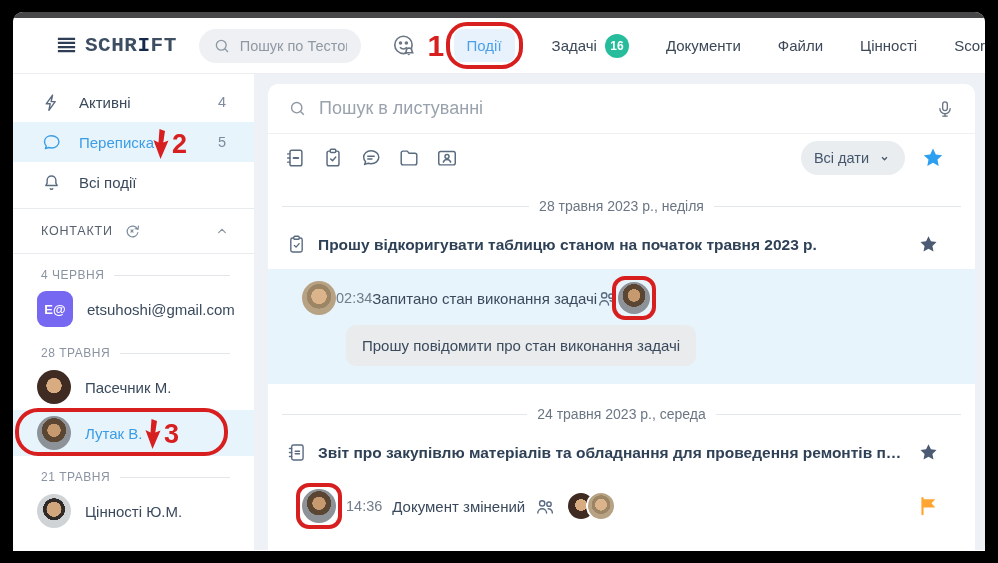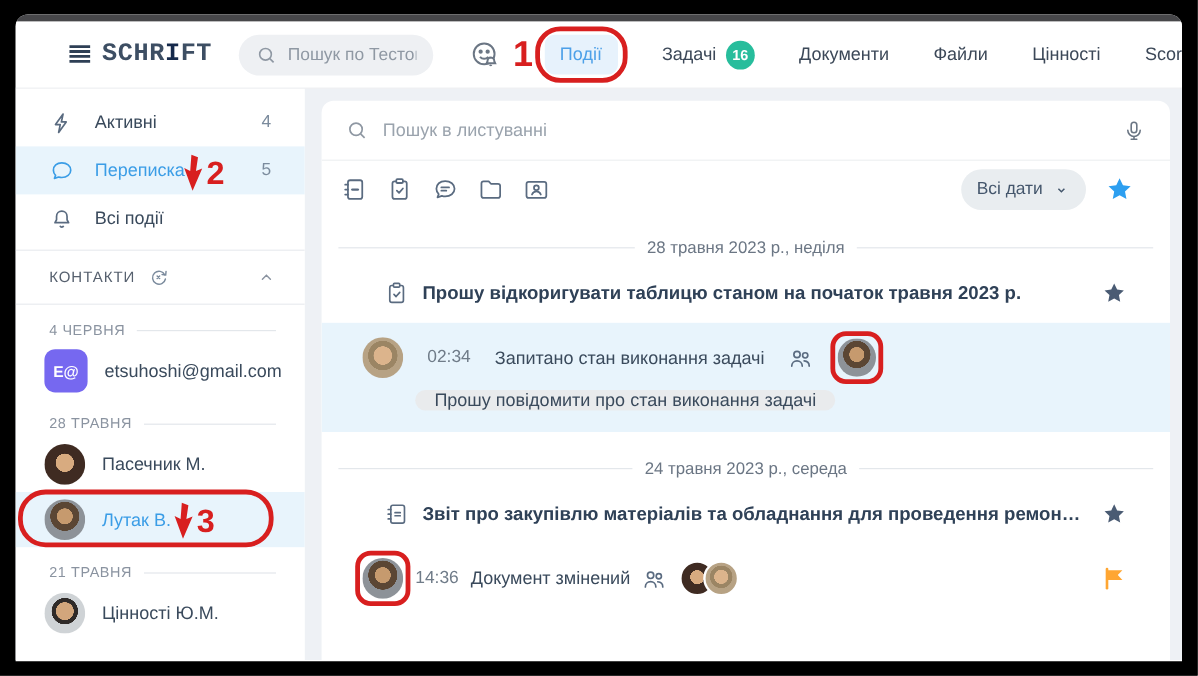--- a/index.html
+++ b/index.html
@@ -61,38 +61,38 @@
   .av-tyshchenko { background:radial-gradient(circle at 50% 45%,#d2a67c 29%,#2f2a28 30% 43%,transparent 44%),#cfd3d6; }
   .av-elder { background:radial-gradient(circle at 50% 45%,#dcb48c 30%,#9b8564 31% 48%,transparent 49%),#b7a284; }
   .av-small { width:32px; height:32px; }
   .av-pair { display:flex; flex:0 0 auto; }
   .av-pair .avatar { width:30px; height:30px; border:2px solid #fff; }
   .av-pair .avatar + .avatar { margin-left:-10px; }
 
   
   .msearch { height:50px; display:flex; align-items:center; gap:12px; padding:0 20px;
     border-bottom:1px solid #eef0f2; }
-  .msearch input { flex:1; border:0; outline:0; font-size:15px; color:#ec4899; font-family:inherit; }
+  .msearch input { flex:1; border:0; outline:0; font-size:18px; color:#ec4899; font-family:inherit; }
   .msearch input::placeholder { color:#9aa3ad; }
   .filters { height:48px; display:flex; align-items:center; gap:16px; padding:0 30px 0 16px; }
   .filters .spacer { flex:1; }
   .date-pill { display:flex; align-items:center; gap:8px; background:#e9edf0; border-radius:17px;
     height:34px; padding:0 13px; font-size:14.5px; color:#44566c; cursor:pointer; }
   .star-blue { color:#2d9ff0; }
   .star-gray { color:#4a5b73; }
   .day-sep { display:flex; align-items:center; gap:10px; color:#6b7684; font-size:14px; margin:16px 14px 10px; }
   .day-sep .line { flex:1; height:1px; background:#e3e7eb; }
-  .event-row { display:flex; align-items:center; gap:11px; padding:10px 36px 10px 18px;margin-left:34px; }
+  .event-row { display:flex; align-items:center; gap:11px; padding:10px 36px 10px 18px; }
   .event-title { flex:1; font-weight:bold; font-size:15.5px; color:#2f4157; white-space:nowrap;
     overflow:hidden; text-overflow:ellipsis; min-width:0; }
   .msg-block { background:#e8f4fc; padding:12px 36px 18px 34px; margin-top:4px; }
-  .msg-meta { display:flex; align-items:center; gap:20px; font-size:15px; color:#3a4a5c; }
+  .msg-meta { display:flex; align-items:center; gap:0; font-size:15px; color:#3a4a5c; }
   .msg-time { color:#707c89; font-size:14.5px; }
   .bubble { width:fit-content; margin:10px 0 0 44px; background:#e9ebed; border-radius:10px;
-    padding:0 16px; font-size:15px; color:#3a4a5c; }
+    padding:12px 16px; font-size:15px; color:#3a4a5c; }
   .msg-row { display:flex; align-items:center; gap:10px; padding:16px 36px 18px 34px;
     font-size:15px; color:#3a4a5c; }
   .msg-row .spacer { flex:1; }
   .ring::after { content:""; position:absolute; border:4px solid #d81f1f; pointer-events:none; z-index:5; }
   .ring-pill::after { inset:-7px -8px; border-radius:21px; }
   .ring-row::after { inset:-2px 26px 0 2px; border-radius:23px; }
   .ring-av::after { inset:-6px; border-radius:13px; }
   .ann-digit { font-weight:bold; font-size:27px; color:#d81f1f; line-height:1; }
   .ann-step { position:absolute; display:flex; align-items:center; gap:1px; z-index:6; pointer-events:none; }
   .nav-pill .ann-step { left:-26px; top:2px; }

